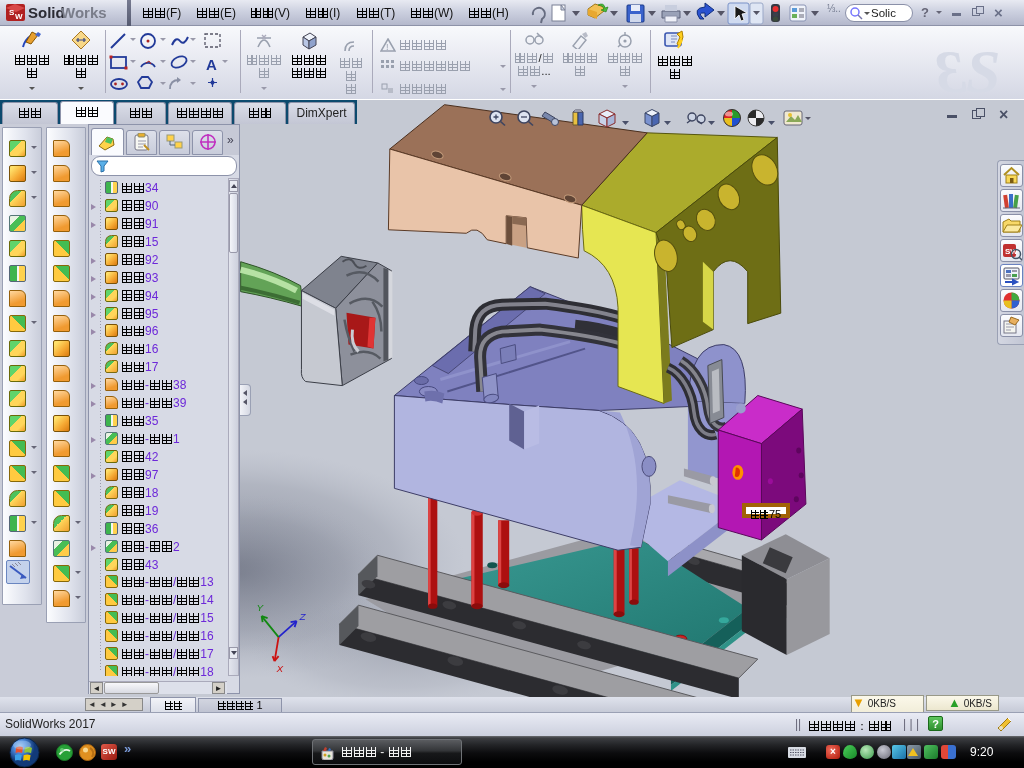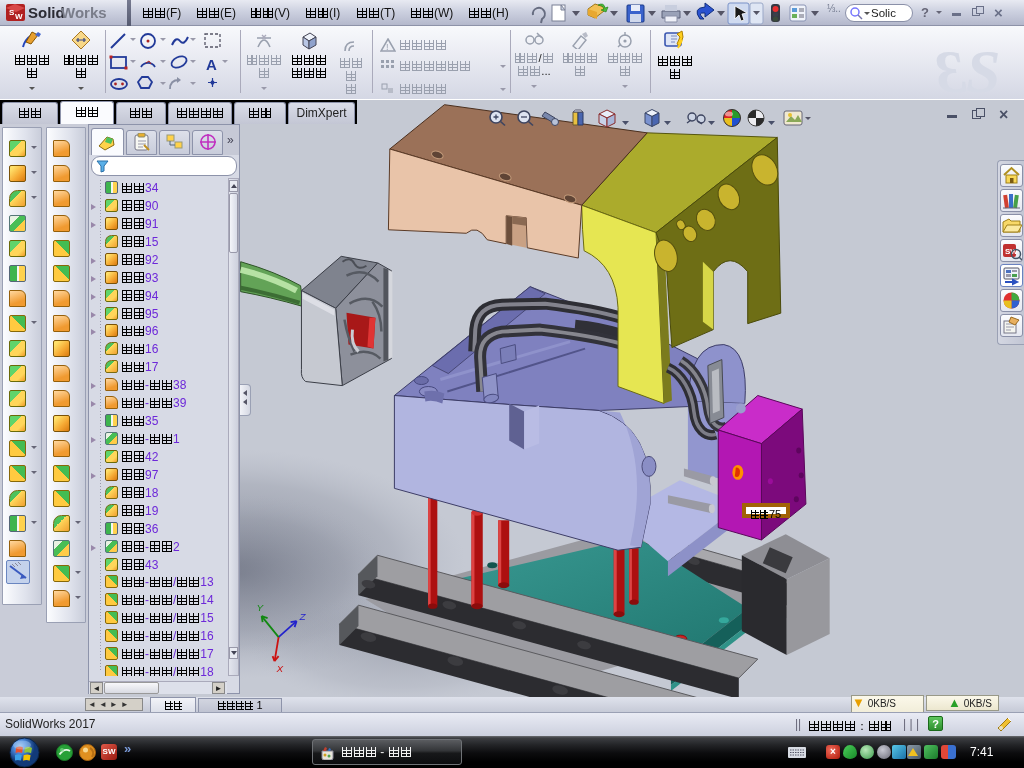--- a/index.html
+++ b/index.html
@@ -11,21 +11,21 @@
 
 #tbar{left:0;top:0;width:1024px;height:26px;background:linear-gradient(180deg,#e8eaf2 0%,#cdd1e0 45%,#b4b8cc 100%);border-bottom:1px solid #8d92a8}
 .mi{font-size:12px;color:#111}
 .vsep{position:absolute;width:1px;background:#aab;top:4px;bottom:6px}
 
 #cmd{left:0;top:26px;width:1024px;height:74px;background:linear-gradient(180deg,#f8f9fc 0%,#e3e5ee 60%,#d4d7e4 100%);border-bottom:1px solid #fff;overflow:hidden}
 .cbtn{position:absolute;text-align:center;font-size:11.5px;color:#222;line-height:13px}
 .dda{width:0;height:0;border-left:3px solid transparent;border-right:3px solid transparent;border-top:3px solid #555;display:inline-block}
 .ddag{border-top-color:#99a}
 
-#tabs{left:0;top:100px;width:357px;height:24px;background:#000000}
+#tabs{left:0;top:100px;width:357px;height:24px;background:#0c4a6e}
 .tab{position:absolute;top:2px;height:22px;background:linear-gradient(180deg,#dadde8,#c3c6d4);border:1px solid #8d93aa;border-bottom:none;border-radius:3px 3px 0 0;font-size:12px;color:#222;text-align:center;line-height:21px}
 .tab.act{background:#fafbfe;height:23px;top:1px;z-index:2}
 
 .ltb{background:linear-gradient(90deg,#fcfdff,#dfe2ec 60%,#c9cdda);border:1px solid #9aa0b4;border-radius:1px}
 .tic{position:absolute;width:17px;height:17px;border-radius:2px}
 
 #tree{left:88px;top:124px;width:152px;height:570px;background:#d7dae5;border:1px solid #8d93aa}
 .titm{position:absolute;left:14px;height:18px;font-size:12px;color:#6d28d9;white-space:nowrap}
 .tico{display:inline-block;width:13px;height:13px;vertical-align:-2px;margin-right:3px;border-radius:2px}
 .exp{position:absolute;width:0;height:0;border-top:3.5px solid transparent;border-bottom:3.5px solid transparent;border-left:5px solid #98a}
@@ -739,14 +739,14 @@
  <div class="tray" style="left:826px;background:radial-gradient(circle at 35% 35%,#f06a5a,#b01a0a);color:#fff;font-size:10px;text-align:center;line-height:13px;font-weight:bold">×</div>
  <div class="tray" style="left:843px;background:linear-gradient(135deg,#4ad05a,#188828);border-radius:50% 50% 50% 50%/60% 60% 40% 40%"></div>
  <div class="tray" style="left:860px;background:radial-gradient(circle at 40% 35%,#b8e8b8,#3a9a4a);border-radius:50%"></div>
  <div class="tray" style="left:877px;background:radial-gradient(circle at 40% 35%,#c8c8d2,#6a6a76);border-radius:50%"></div>
  <div class="tray" style="left:892px;background:linear-gradient(135deg,#58c8e8,#1a70a8);border-radius:2px"></div>
  <div class="tray" style="left:907px;background:linear-gradient(135deg,#8a9aa8,#4a5a68);border-radius:2px">
         <div style="width:0;height:0;margin:3px 0 0 1px;border-left:5px solid transparent;border-right:5px solid transparent;border-bottom:8px solid #f0c020"></div>
       </div>
  <div class="tray" style="left:924px;background:linear-gradient(135deg,#50c060,#1a7a2a);border-radius:3px"></div>
  <div class="tray" style="left:941px;width:15px;background:linear-gradient(90deg,#e04838 0 7px,#3a70d0 7px)"></div>
- <div class="r" style="left:970px;top:9px;color:#fff;font-size:12px">7:41</div>
+ <div class="r" style="left:970px;top:9px;color:#fff;font-size:12px">9:20</div>
 </div>
 </div>
 </body></html>

